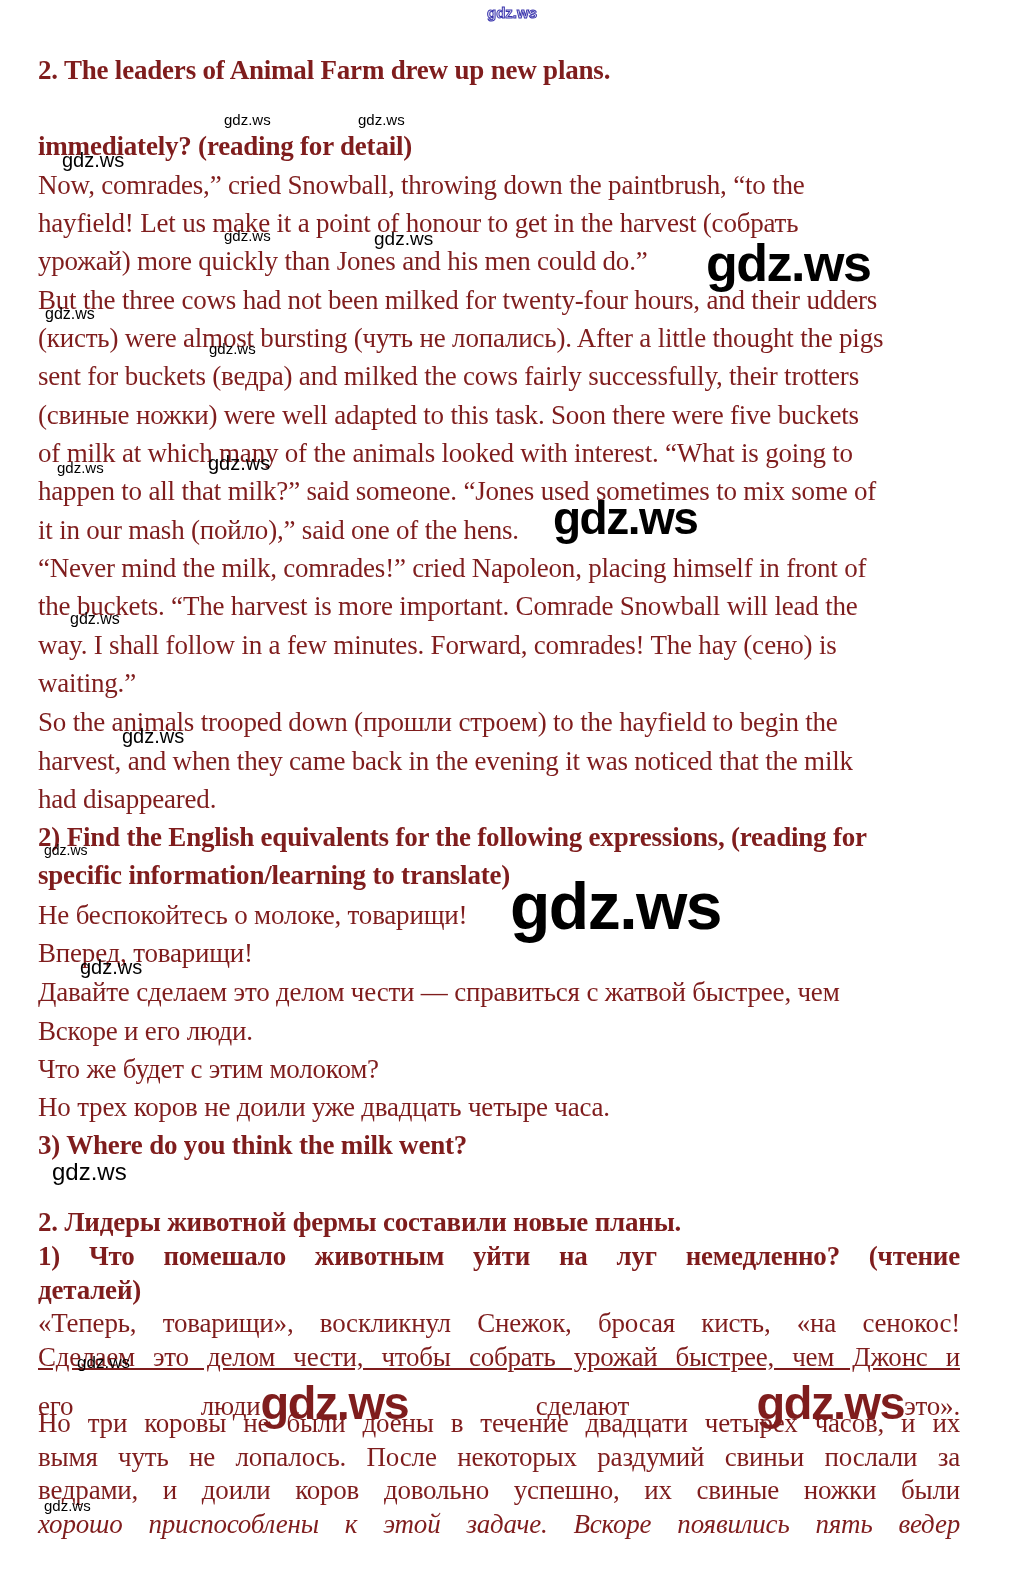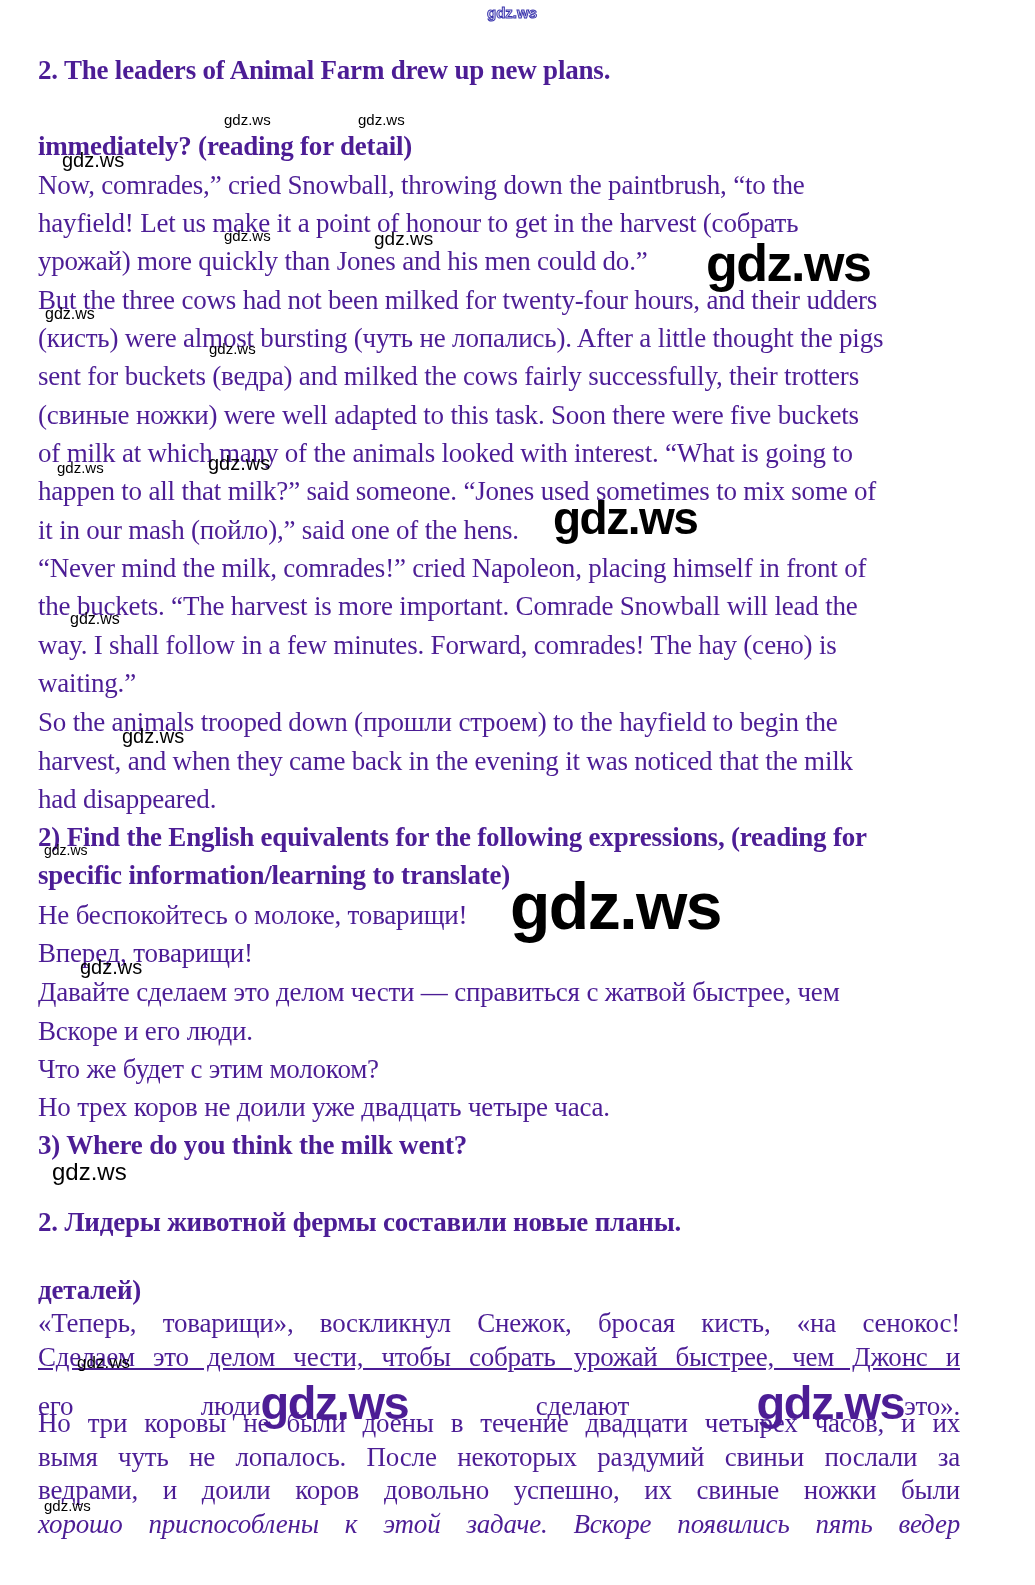--- a/index.html
+++ b/index.html
@@ -13,21 +13,21 @@
   }
   .layer{position:absolute;inset:0;}
   .block{
     position:absolute;
     left:38px;
     width:922px;
     font-size:27px;
     line-height:30px;
     letter-spacing:-0.2px;
     white-space:nowrap;
-    color:#4c1d95;
+    color:#7f1d1d;
   }
   .block.bold{font-weight:bold;}
   .block.justify{
     white-space:normal;
     text-align:justify;
     text-align-last:justify;
   }
   .block.spread{
     display:flex;
     justify-content:space-between;
@@ -86,20 +86,21 @@
       <div class="block bold" style="top: 822px;">2) Find the English equivalents for the following expressions, (reading for</div>
       <div class="block bold" style="top: 860px;">specific information/learning to translate)</div>
       <div class="block" style="top: 900px;">Не беспокойтесь о молоке, товарищи!</div>
       <div class="block" style="top: 938px;">Вперед, товарищи!</div>
       <div class="block" style="top: 977px;">Давайте сделаем это делом чести — справиться с жатвой быстрее, чем</div>
       <div class="block" style="top: 1016px;">Вскоре и его люди.</div>
       <div class="block" style="top: 1054px;">Что же будет с этим молоком?</div>
       <div class="block" style="top: 1092px;">Но трех коров не доили уже двадцать четыре часа.</div>
       <div class="block bold" style="top: 1130px;">3) Where do you think the milk went?</div>
       <div class="block bold" style="top: 1207px;">2. Лидеры животной фермы составили новые планы.</div>
+      <div class="block bold justify" style="top: 1241px;">1) Что помешало животным уйти на луг немедленно? (чтение</div>
       <div class="block bold" style="top: 1275px;">деталей)</div>
       <div class="block justify" style="top: 1308px;">«Теперь, товарищи», воскликнул Снежок, бросая кисть, «на сенокос!</div>
       <div class="block justify" style="top: 1342px; text-decoration: underline;">Сделаем это делом чести, чтобы собрать урожай быстрее, чем Джонс и</div>
       <div class="block spread" style="top: 1375px;">
         <span class="grp">
           <span class="txt-seg">его</span>
         </span>
         <span class="grp">
           <span class="txt-seg">люди</span>
           <span class="wm-inline">gdz.ws</span>

